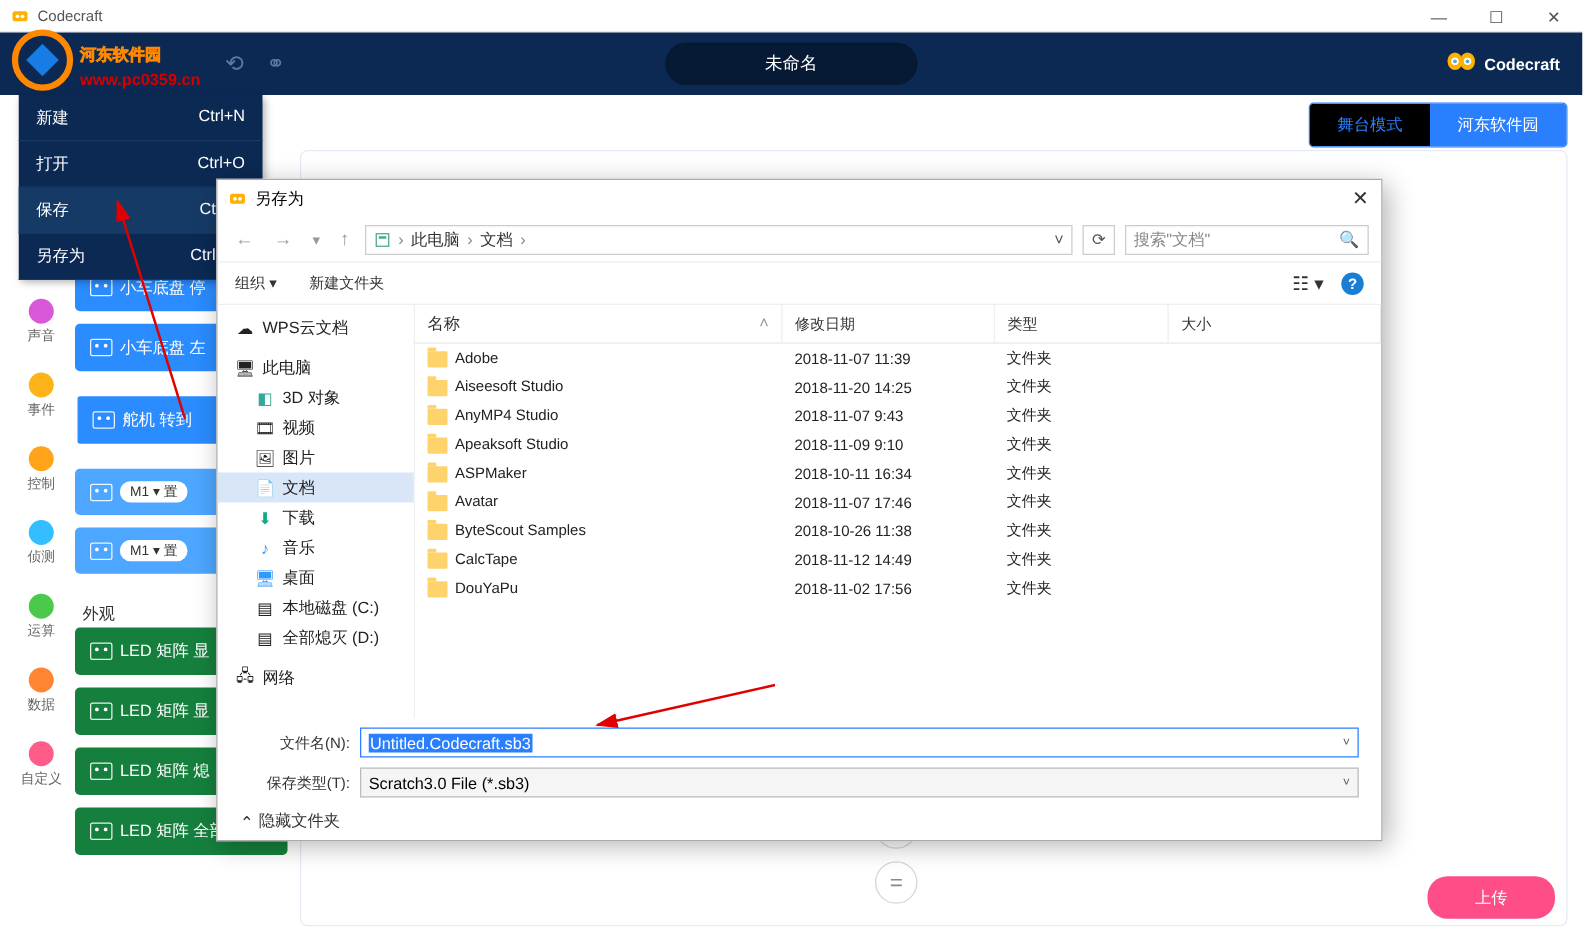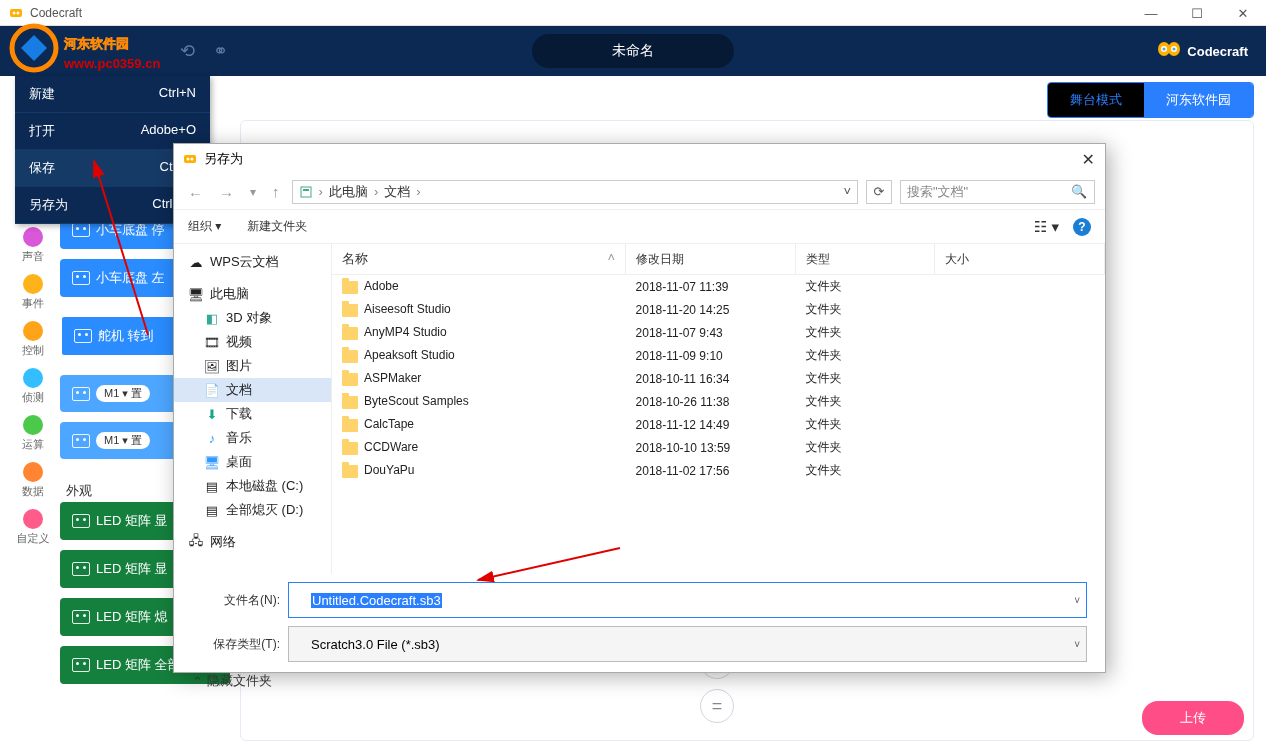--- a/index.html
+++ b/index.html
@@ -31,21 +31,21 @@
 
 
 .file-menu{position:absolute;left:15px;top:76px;width:195px;background:#0b2953;z-index:30;box-shadow:2px 2px 6px rgba(0,0,0,0.3)}
 .file-menu .item{display:flex;justify-content:space-between;padding:9px 14px;color:#fff;font-size:13px;border-bottom:1px solid #163a66}
 .file-menu .item.highlight{background:#163a66}
 
 
 .arrow1{position:absolute;left:88px;top:155px;z-index:40;pointer-events:none}
 
 
-.palette{position:absolute;left:8px;top:195px;width:50px;display:flex;flex-direction:column;align-items:center;gap:4px}
+.palette{position:absolute;left:8px;top:195px;width:50px;display:flex;flex-direction:column;align-items:center;gap:16px}
 .palette .cat{display:flex;flex-direction:column;align-items:center;gap:2px;padding:3px 0}
 .palette .dot{width:20px;height:20px;border-radius:50%}
 .palette .lbl{font-size:11px;color:#666}
 .palette .sect-label{font-size:12px;color:#444;margin:6px 0 2px}
 
 
 .blocks{position:absolute;left:60px;top:195px;width:170px}
 .block{margin-bottom:10px;border-radius:4px;padding:10px 12px;color:#fff;font-size:12px;display:flex;align-items:center;gap:6px}
 .block .bicon{width:18px;height:14px;border:1.5px solid rgba(255,255,255,0.9);border-radius:2px;position:relative}
 .block .bicon:before{content:"";position:absolute;left:3px;top:3px;width:3px;height:3px;background:#fff;border-radius:50%}
@@ -89,21 +89,21 @@
 .dialog .tree .sub{padding-left:30px}
 .dialog .files{flex:1;overflow:auto}
 .dialog .files table{width:100%;border-collapse:collapse}
 .dialog .files th{text-align:left;font-weight:normal;font-size:12px;color:#333;padding:6px 10px;border-bottom:1px solid #eee;border-right:1px solid #eee}
 .dialog .files td{font-size:12px;color:#222;padding:3px 10px}
 .dialog .files .ficon{display:inline-block;width:16px;height:13px;background:#ffd36b;border-radius:1px;margin-right:6px;vertical-align:middle;position:relative}
 .dialog .files .ficon:before{content:"";position:absolute;left:0;top:-3px;width:7px;height:3px;background:#ffd36b;border-radius:1px 1px 0 0}
 .dialog .footer{padding:8px 18px;position:relative}
 .dialog .footer .row{display:flex;align-items:center;margin-bottom:8px;gap:8px}
 .dialog .footer .row label{width:88px;text-align:right;font-size:12px;color:#333}
-.dialog .footer .row .field{flex:1;height:36px;border:1px solid #bbb;padding:0 22px;font-size:12px;display:flex;align-items:center;position:relative}
+.dialog .footer .row .field{flex:1;height:24px;border:1px solid #bbb;padding:0 6px;font-size:12px;display:flex;align-items:center;position:relative}
 .dialog .footer .row .field .dd{position:absolute;right:6px;color:#555;font-size:10px}
 .dialog .footer .row .filename{border:1px solid #2a7fff;background:#fff}
 .dialog .footer .row .filename .sel{background:#2a7fff;color:#fff;padding:0 1px}
 .dialog .footer .actions{display:flex;justify-content:space-between;align-items:center;margin-top:10px}
 .dialog .footer .actions .hide{font-size:12px;color:#333;display:flex;align-items:center;gap:4px}
 .dialog .footer .actions .btns{display:flex;gap:10px}
 .dialog .footer .actions button{width:84px;height:26px;border:1px solid #999;background:#f5f5f5;font-size:12px}
 .dialog .footer .actions button.primary{border:1px solid #0066cc}
 
 
@@ -170,21 +170,21 @@
   </svg>
 </div>
 
 <div class="file-menu">
   <div class="item">
       <span>新建</span>
       <span>Ctrl+N</span>
     </div>
   <div class="item">
       <span>打开</span>
-      <span>Adobe+O</span>
+      <span>Ctrl+O</span>
     </div>
   <div class="item highlight">
       <span>保存</span>
       <span>Ctrl+S</span>
     </div>
   <div class="item">
       <span>另存为</span>
       <span>Ctrl+Sh</span>
     </div>
 </div>
@@ -404,34 +404,34 @@
               <td>文件夹</td>
               <td></td>
             </tr>
             <tr>
               <td><span class="ficon"></span>ASPMaker</td>
               <td>2018-10-11 16:34</td>
               <td>文件夹</td>
               <td></td>
             </tr>
             <tr>
+              <td><span class="ficon"></span>Avatar</td>
+              <td>2018-11-07 17:46</td>
+              <td>文件夹</td>
+              <td></td>
+            </tr>
+            <tr>
               <td><span class="ficon"></span>ByteScout Samples</td>
               <td>2018-10-26 11:38</td>
               <td>文件夹</td>
               <td></td>
             </tr>
             <tr>
               <td><span class="ficon"></span>CalcTape</td>
               <td>2018-11-12 14:49</td>
-              <td>文件夹</td>
-              <td></td>
-            </tr>
-            <tr>
-              <td><span class="ficon"></span>CCDWare</td>
-              <td>2018-10-10 13:59</td>
               <td>文件夹</td>
               <td></td>
             </tr>
             <tr>
               <td><span class="ficon"></span>DouYaPu</td>
               <td>2018-11-02 17:56</td>
               <td>文件夹</td>
               <td></td>
             </tr>
           </tbody>

